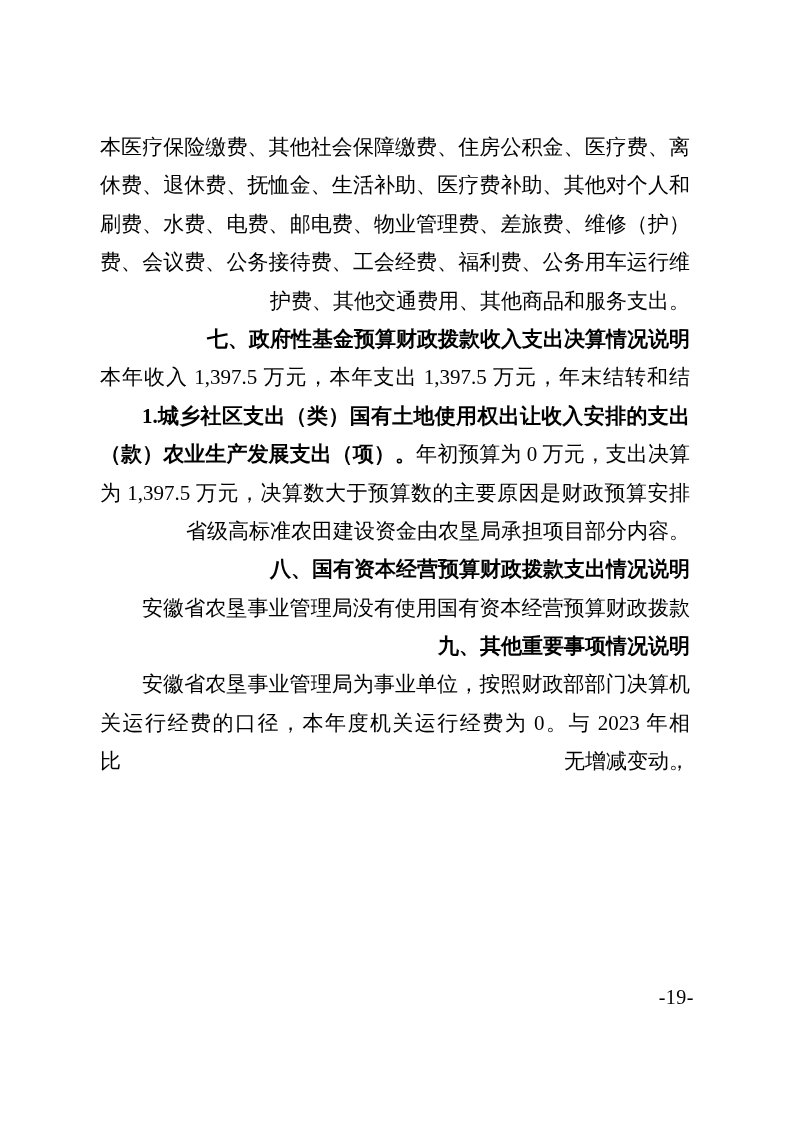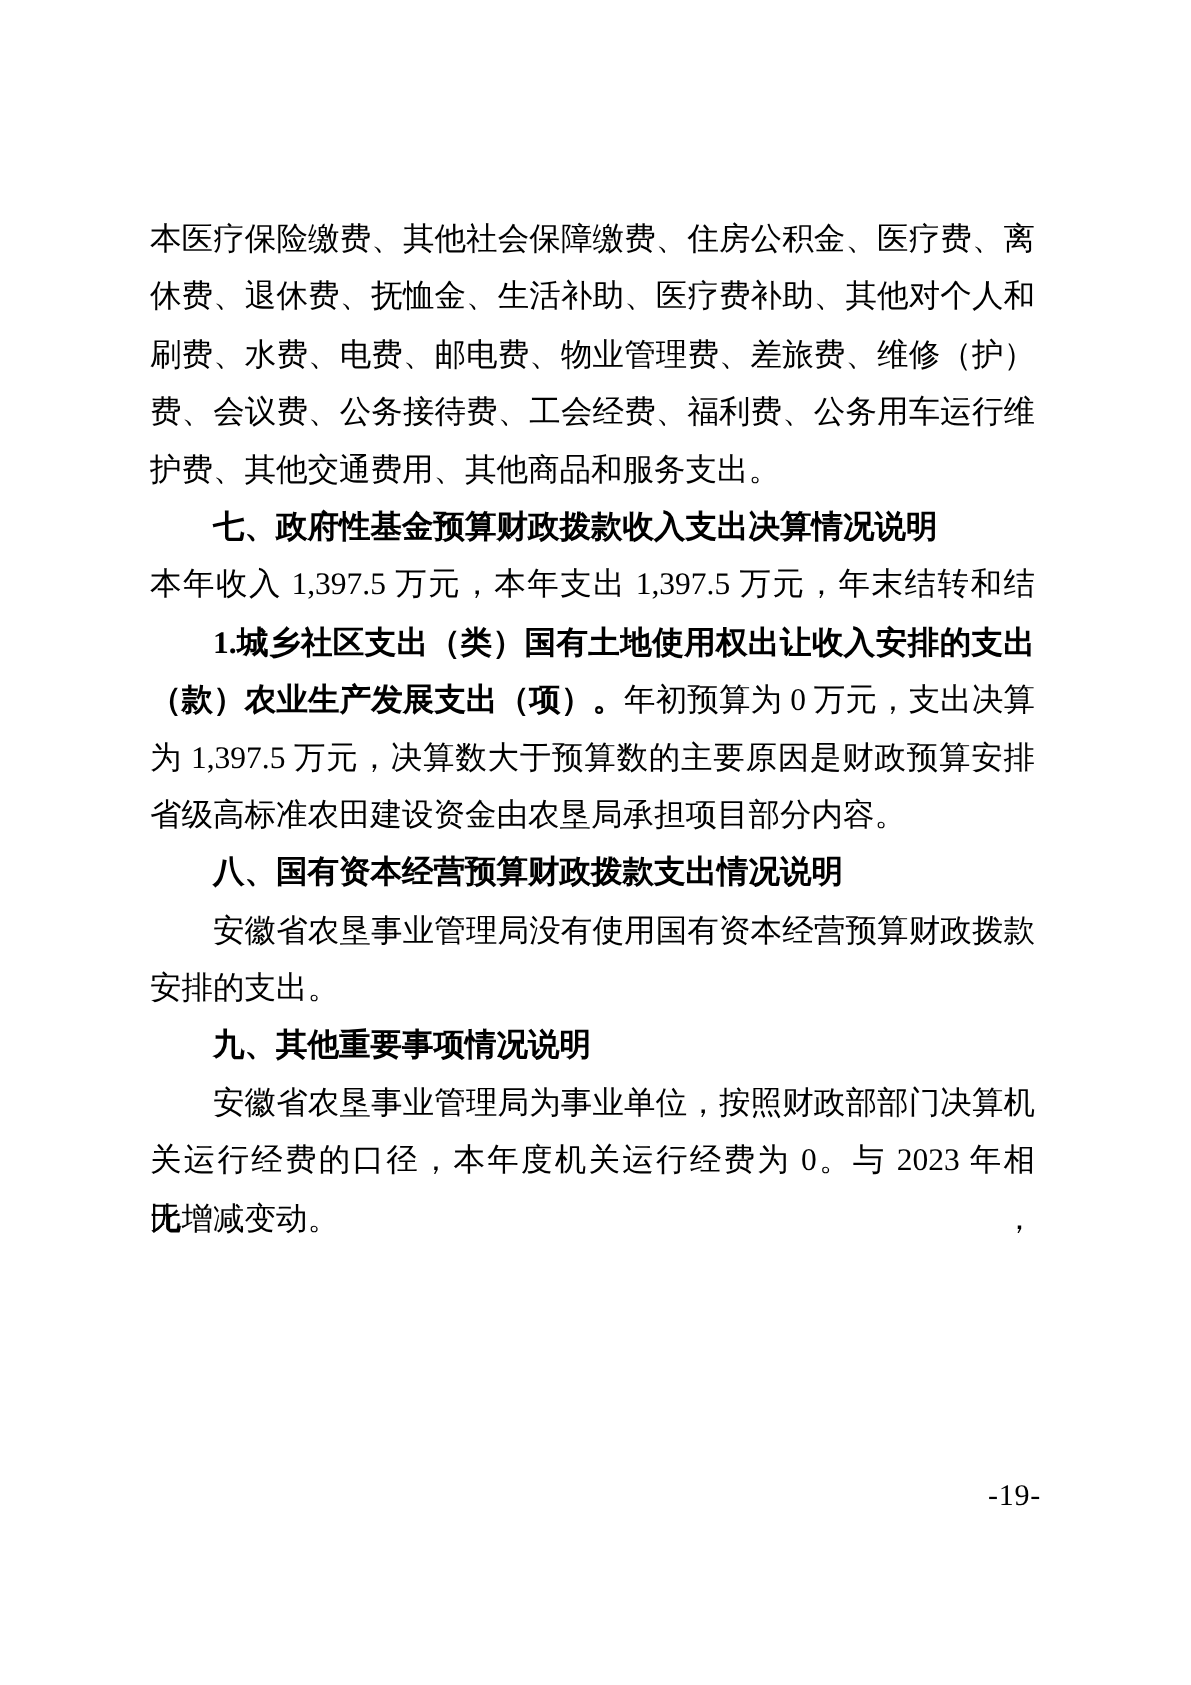--- a/index.html
+++ b/index.html
@@ -10,29 +10,29 @@
     width: 794px;
     height: 1123px;
     background: #ffffff;
     color: #000000;
     position: relative;
     overflow: hidden;
   }
   .content {
     position: absolute;
     left: 100px;
-    top: 140px;
+    top: 128px;
     width: 590px;
   }
   .line {
     height: 38.4px;
     line-height: 38.4px;
     font-size: 21px;
     font-family: "Liberation Serif", "DejaVu Serif", serif;
-    text-align: left;
+    text-align: right;
   }
   .j {
     text-align: justify;
     text-align-last: justify;
   }
   .ind {
     text-indent: 2em;
   }
   .b {
     font-weight: 700;
@@ -57,20 +57,19 @@
   <div class="line j">费、会议费、公务接待费、工会经费、福利费、公务用车运行维</div>
   <div class="line">护费、其他交通费用、其他商品和服务支出。</div>
   <div class="line b ind">七、政府性基金预算财政拨款收入支出决算情况说明</div>
   <div class="line j">本年收入 1,397.5 万元，本年支出 1,397.5 万元，年末结转和结</div>
   <div class="line b j ind">1.城乡社区支出（类）国有土地使用权出让收入安排的支出</div>
   <div class="line j"><span class="b">（款）农业生产发展支出（项）。</span><span>年初预算为 0 万元，支出决算</span></div>
   <div class="line j">为 1,397.5 万元，决算数大于预算数的主要原因是财政预算安排</div>
   <div class="line">省级高标准农田建设资金由农垦局承担项目部分内容。</div>
   <div class="line b ind">八、国有资本经营预算财政拨款支出情况说明</div>
   <div class="line j ind">安徽省农垦事业管理局没有使用国有资本经营预算财政拨款</div>
-  <div class="line">安排的支出。</div>
   <div class="line b ind">九、其他重要事项情况说明</div>
   <div class="line j ind">安徽省农垦事业管理局为事业单位，按照财政部部门决算机</div>
   <div class="line j">关运行经费的口径，本年度机关运行经费为 0。与 2023 年相比，</div>
   <div class="line">无增减变动。</div>
 </main>
 
 <div class="pageno">-19-</div>
 
 </body></html>

